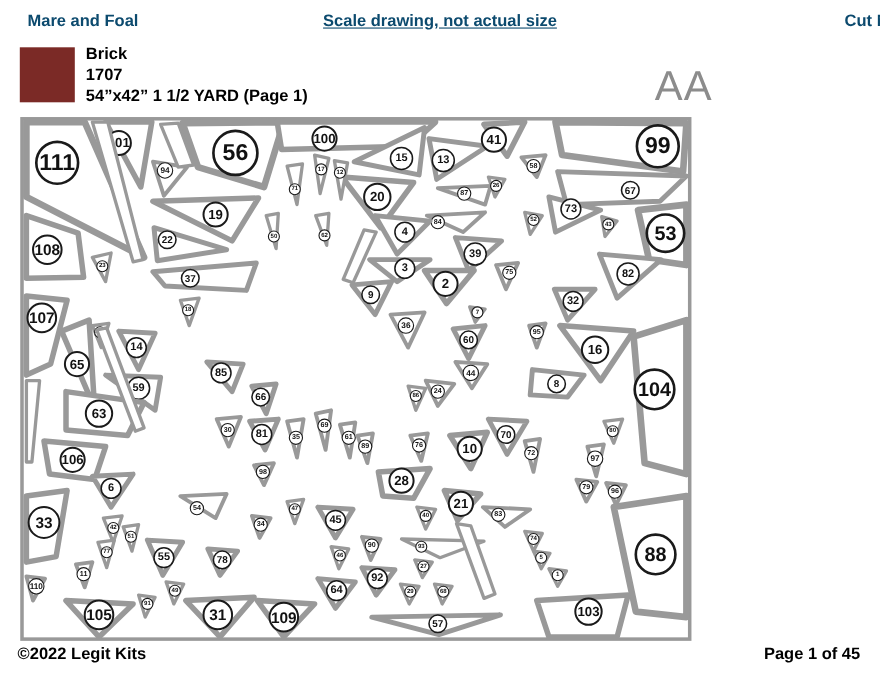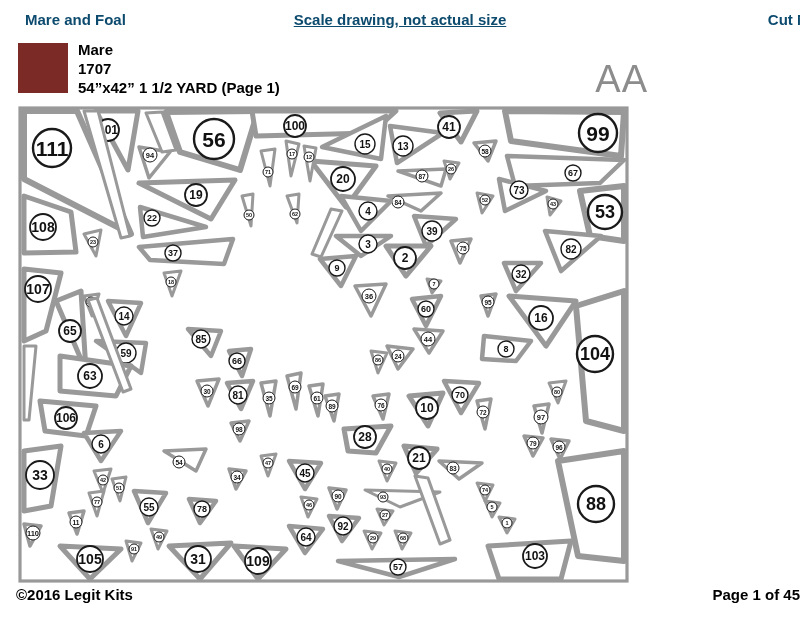--- a/index.html
+++ b/index.html
@@ -7,37 +7,37 @@
   .hdr-row{position:absolute;top:8px;left:0;width:800px;height:22px;font-weight:700;font-size:15px;color:#0c4a6e;padding-left:44px;}
   .hdr-title{position:absolute;left:25px;top:3px;}
   .hdr-center{position:absolute;left:0;width:800px;text-align:center;top:3px;text-decoration:underline;}
   .hdr-right{position:absolute;right:12px;top:3px;}
   .fabric{position:absolute;top:40px;left:18px;}
   .swatch{position:absolute;left:0;top:3px;width:50px;height:50px;}
   .fab-lines{position:absolute;left:60px;top:0;font-weight:700;font-size:15px;line-height:19px;color:#000;white-space:nowrap;}
   .sheet-label{position:absolute;top:58px;left:578px;width:70px;text-align:right;font-size:38px;color:#8c8c8c;letter-spacing:1px;}
   .footer{position:absolute;top:586px;left:0;width:800px;height:24px;font-weight:700;font-size:15px;color:#000;}
   .foot-left{position:absolute;left:16px;top:0;}
-  .foot-right{position:absolute;right:0;top:0;}
+  .foot-right{position:absolute;right:18px;top:0;}
   svg{position:absolute;left:0;top:0;}
   svg text{font-family:"Liberation Sans",sans-serif;font-weight:700;fill:#111;}
 </style>
 </head>
 <body>
 
 <div class="hdr-row">
   <div class="hdr-title">Mare and Foal</div>
   <div class="hdr-center">Scale drawing, not actual size</div>
   <div class="hdr-right">Cut Mare</div>
 </div>
 
 <div class="fabric">
   <div class="swatch" id="swatch" style="background: rgb(123, 42, 38);"></div>
   <div class="fab-lines">
-    <div>Mare</div>
+    <div>Brick</div>
     <div>1707</div>
     <div>54”x42” 1 1/2 YARD (Page 1)</div>
   </div>
 </div>
 
 <div class="sheet-label">AA</div>
 
 <svg id="diagram" width="800" height="618" viewBox="0 0 800 618">
     <rect x="20" y="108" width="607" height="473" fill="none" stroke="#999999" stroke-width="3.2"></rect>
     <g>
@@ -594,15 +594,15 @@
     </g>
     <g>
       <polygon points="24,346 36,346 29,420 24,420" fill="#ffffff" stroke="#999999" stroke-width="3" stroke-linejoin="round"></polygon>
     </g>
     <g>
       <polygon points="415,476 428,478 450,540 440,544" fill="#ffffff" stroke="#999999" stroke-width="3" stroke-linejoin="round"></polygon>
     </g>
   </svg>
 
 <div class="footer">
-  <div class="foot-left">©2016 Legit Kits</div>
+  <div class="foot-left">©2022 Legit Kits</div>
   <div class="foot-right">Page 1 of 45</div>
 </div>
 
 </body></html>

